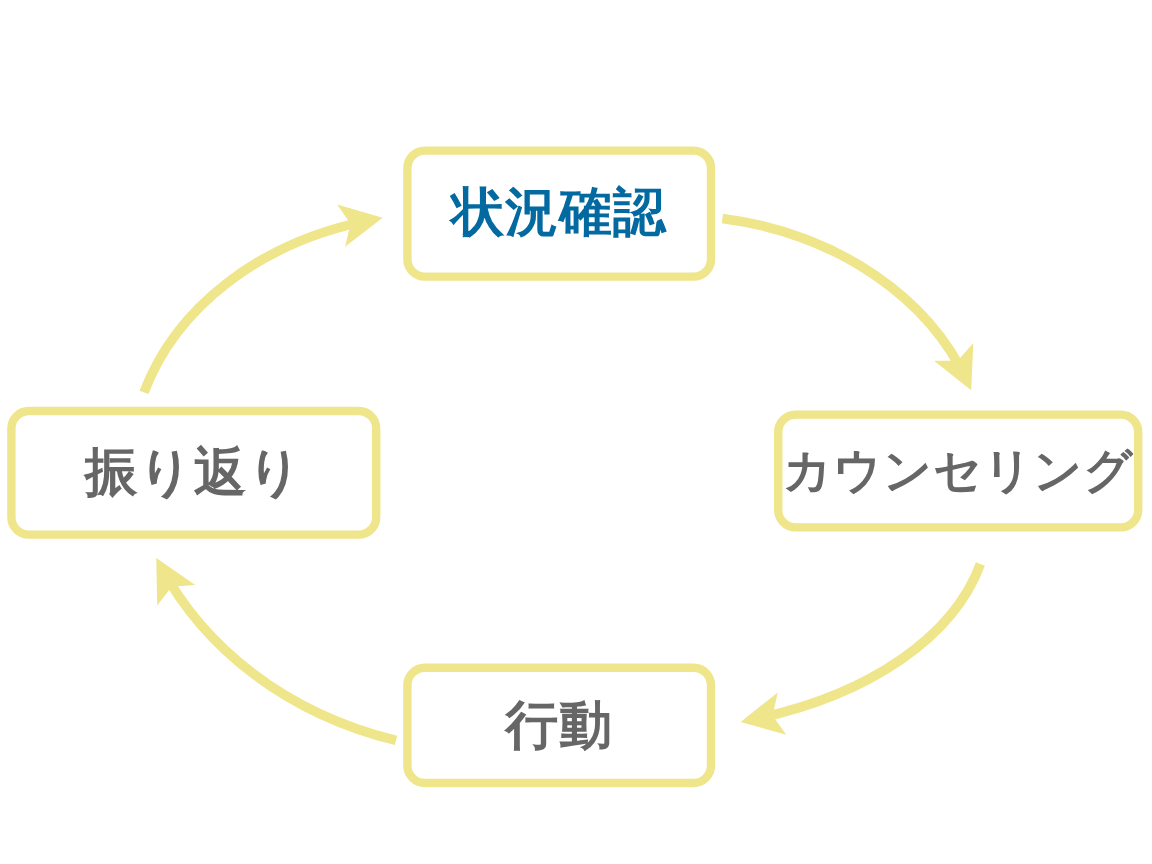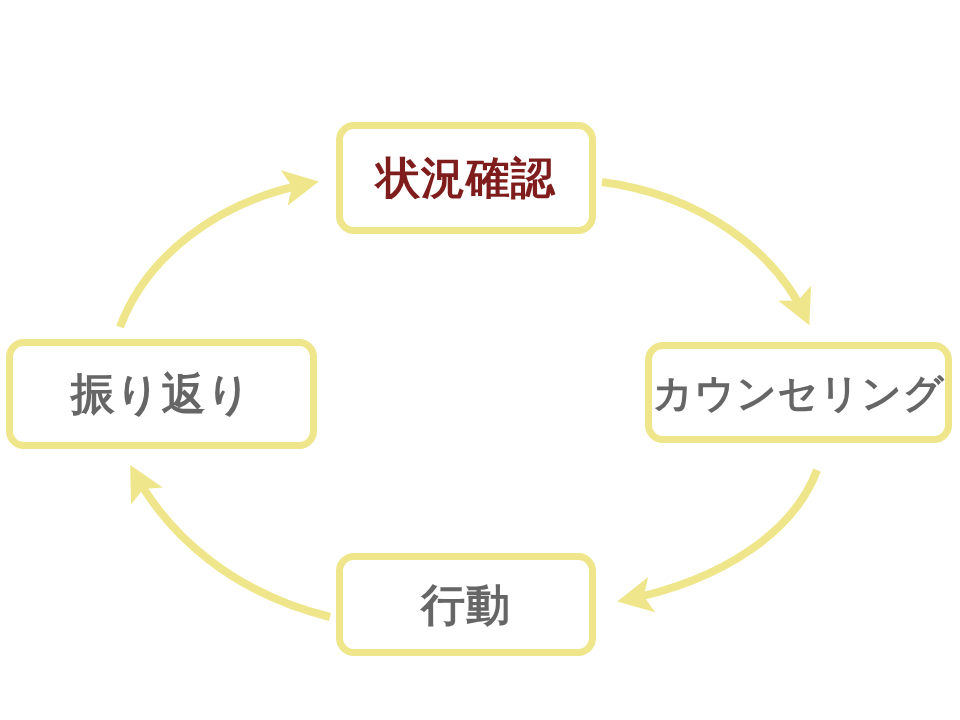--- a/index.html
+++ b/index.html
@@ -67,21 +67,21 @@
     <path d="M 602,182 C 700,195 775,250 806,318" fill="none" stroke="#efe58b" stroke-width="8" stroke-linecap="butt" marker-end="url(#arrowhead)"></path>
 
     <path d="M 817,470 C 795,530 725,580 625,600" fill="none" stroke="#efe58b" stroke-width="8" stroke-linecap="butt" marker-end="url(#arrowhead)"></path>
 
     <path d="M 330,617 C 237,594 170,539 134,472" fill="none" stroke="#efe58b" stroke-width="8" stroke-linecap="butt" marker-end="url(#arrowhead)"></path>
 
     <path d="M 120,327 C 146,258 215,201 311,183" fill="none" stroke="#efe58b" stroke-width="8" stroke-linecap="butt" marker-end="url(#arrowhead)"></path>
   </svg>
 
   <div class="node" id="node-top" style="border-color: rgb(239, 229, 139); background: rgb(255, 255, 255);">
-    <span class="node-label" style="color: #7f1d1d;">状況確認</span>
+    <span class="node-label" style="color: #0369a1;">状況確認</span>
   </div>
 
   <div class="node" id="node-right" style="border-color: rgb(239, 229, 139); background: rgb(255, 255, 255);">
     <span class="node-label" style="color: rgb(102, 102, 102);">カウンセリング</span>
   </div>
 
   <div class="node" id="node-bottom" style="border-color: rgb(239, 229, 139); background: rgb(255, 255, 255);">
     <span class="node-label" style="color: rgb(102, 102, 102);">行動</span>
   </div>
 

